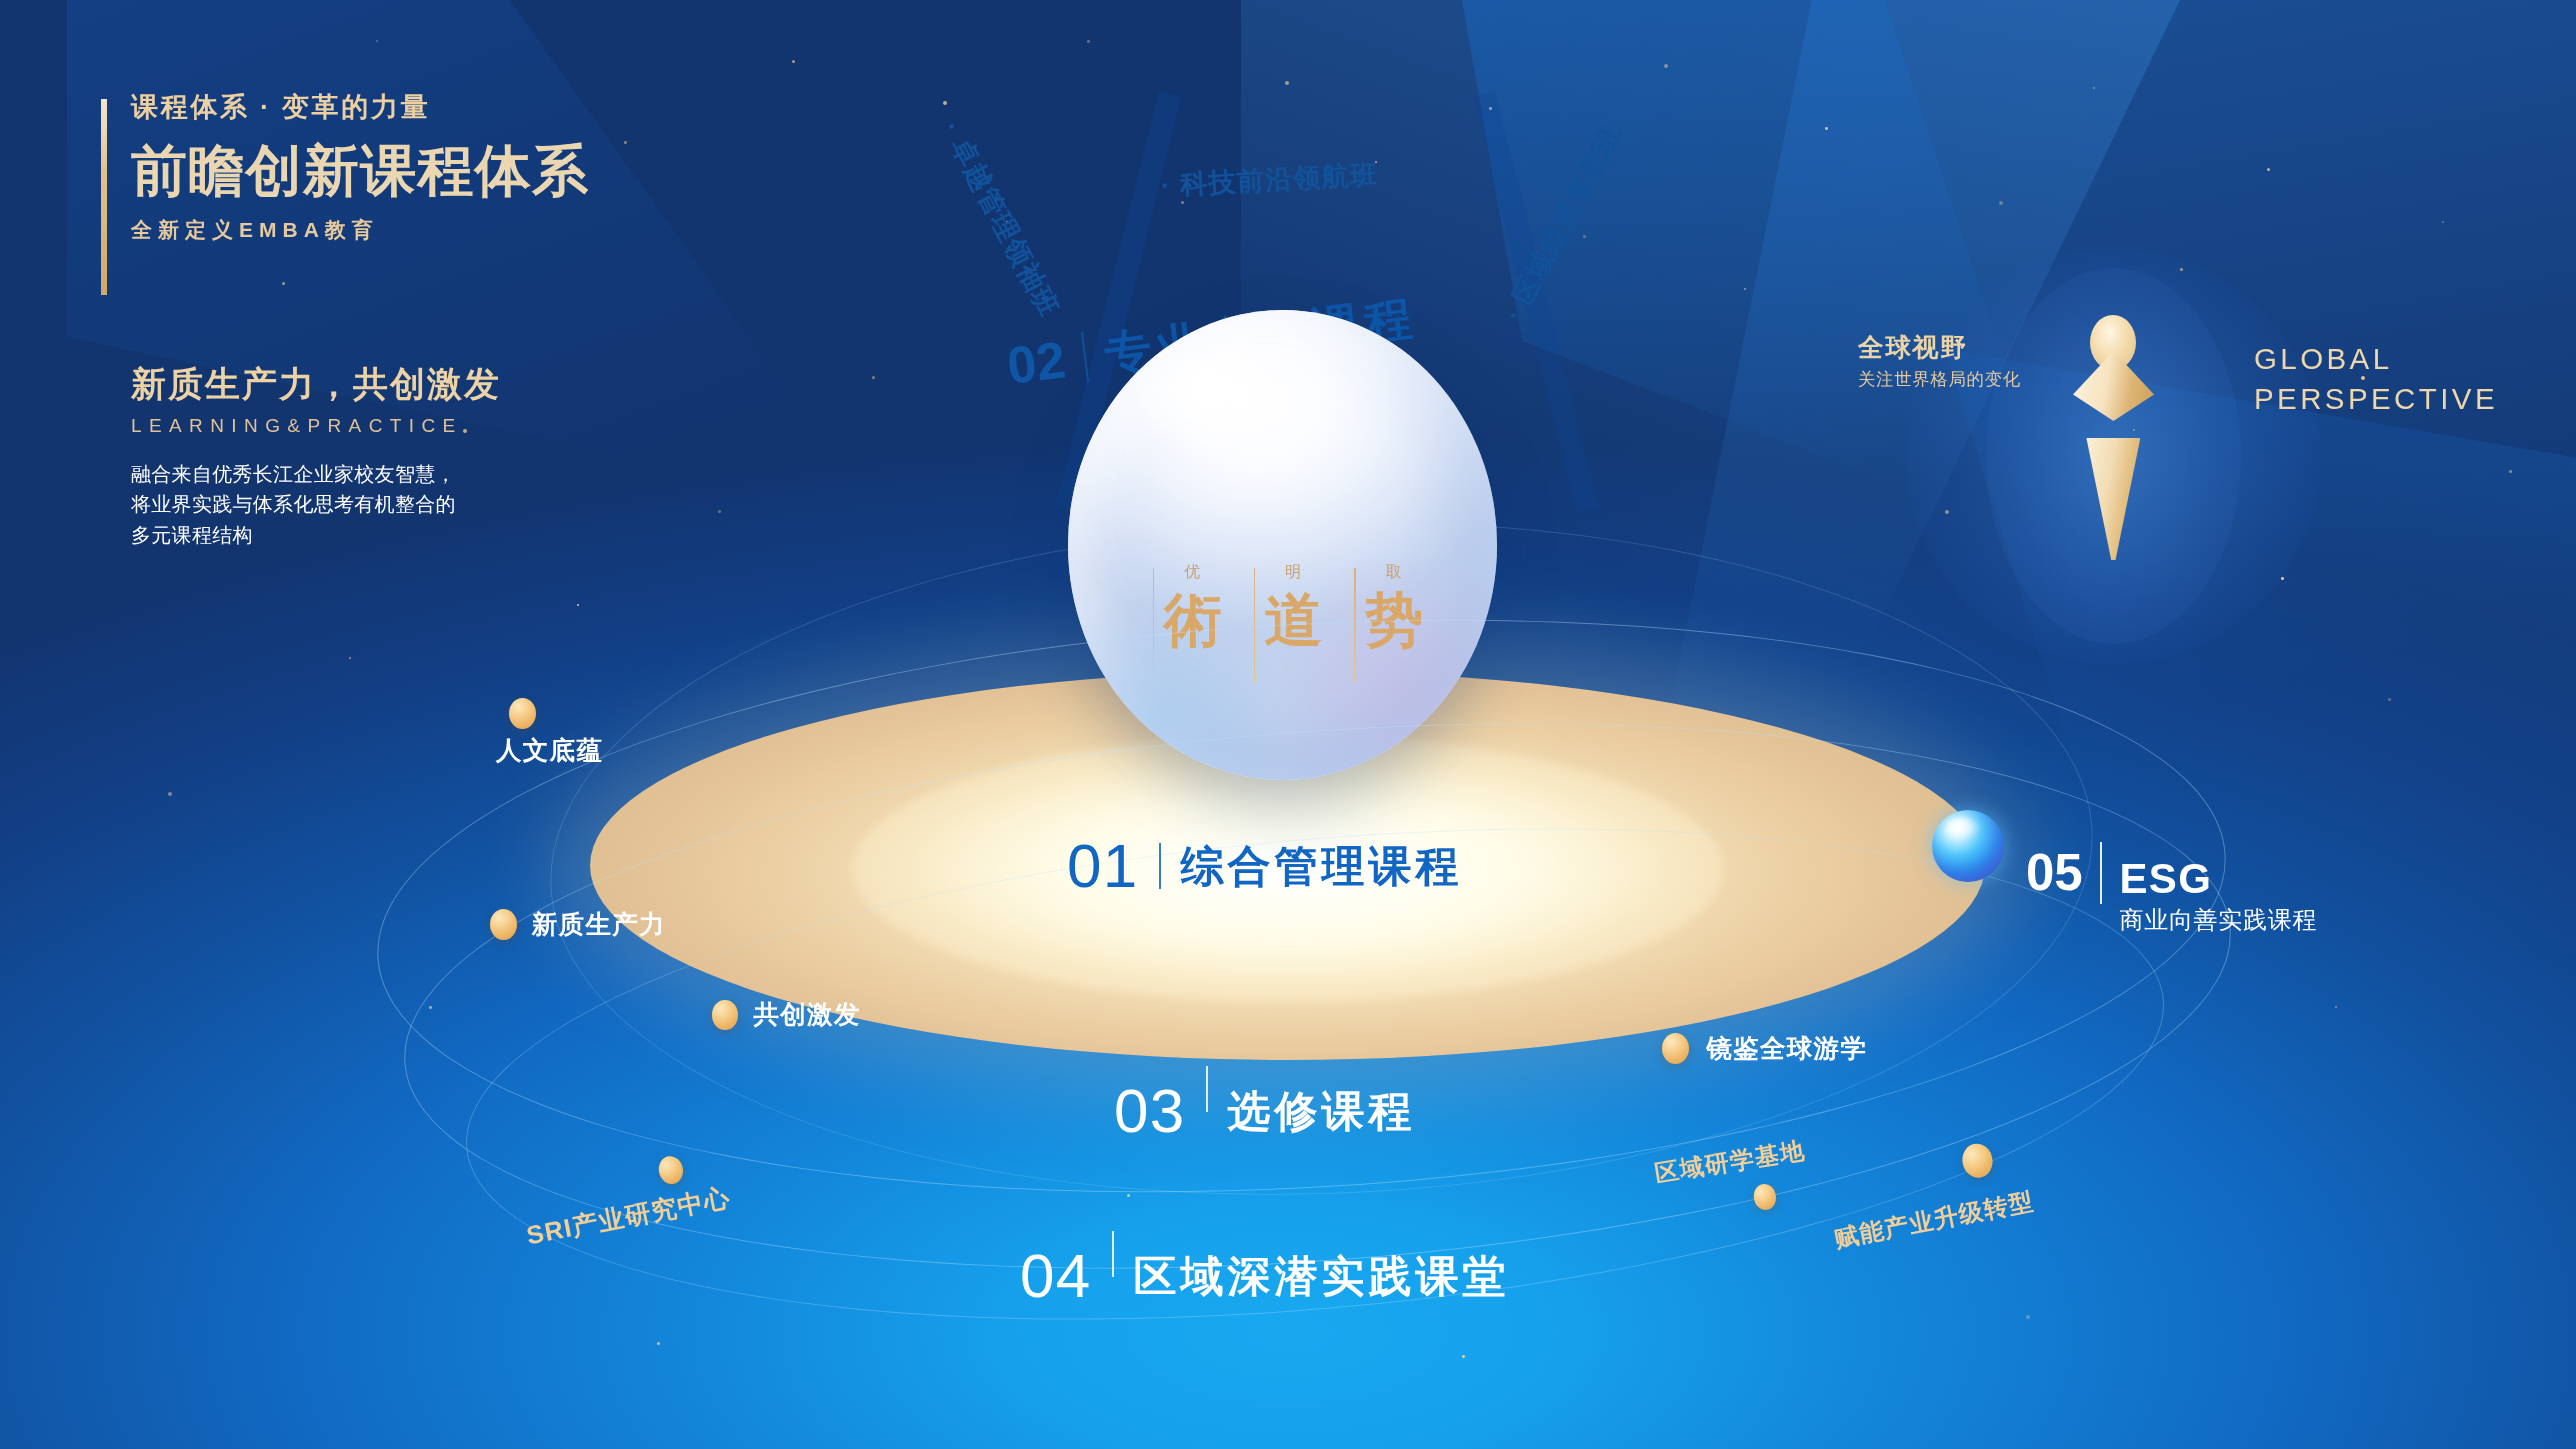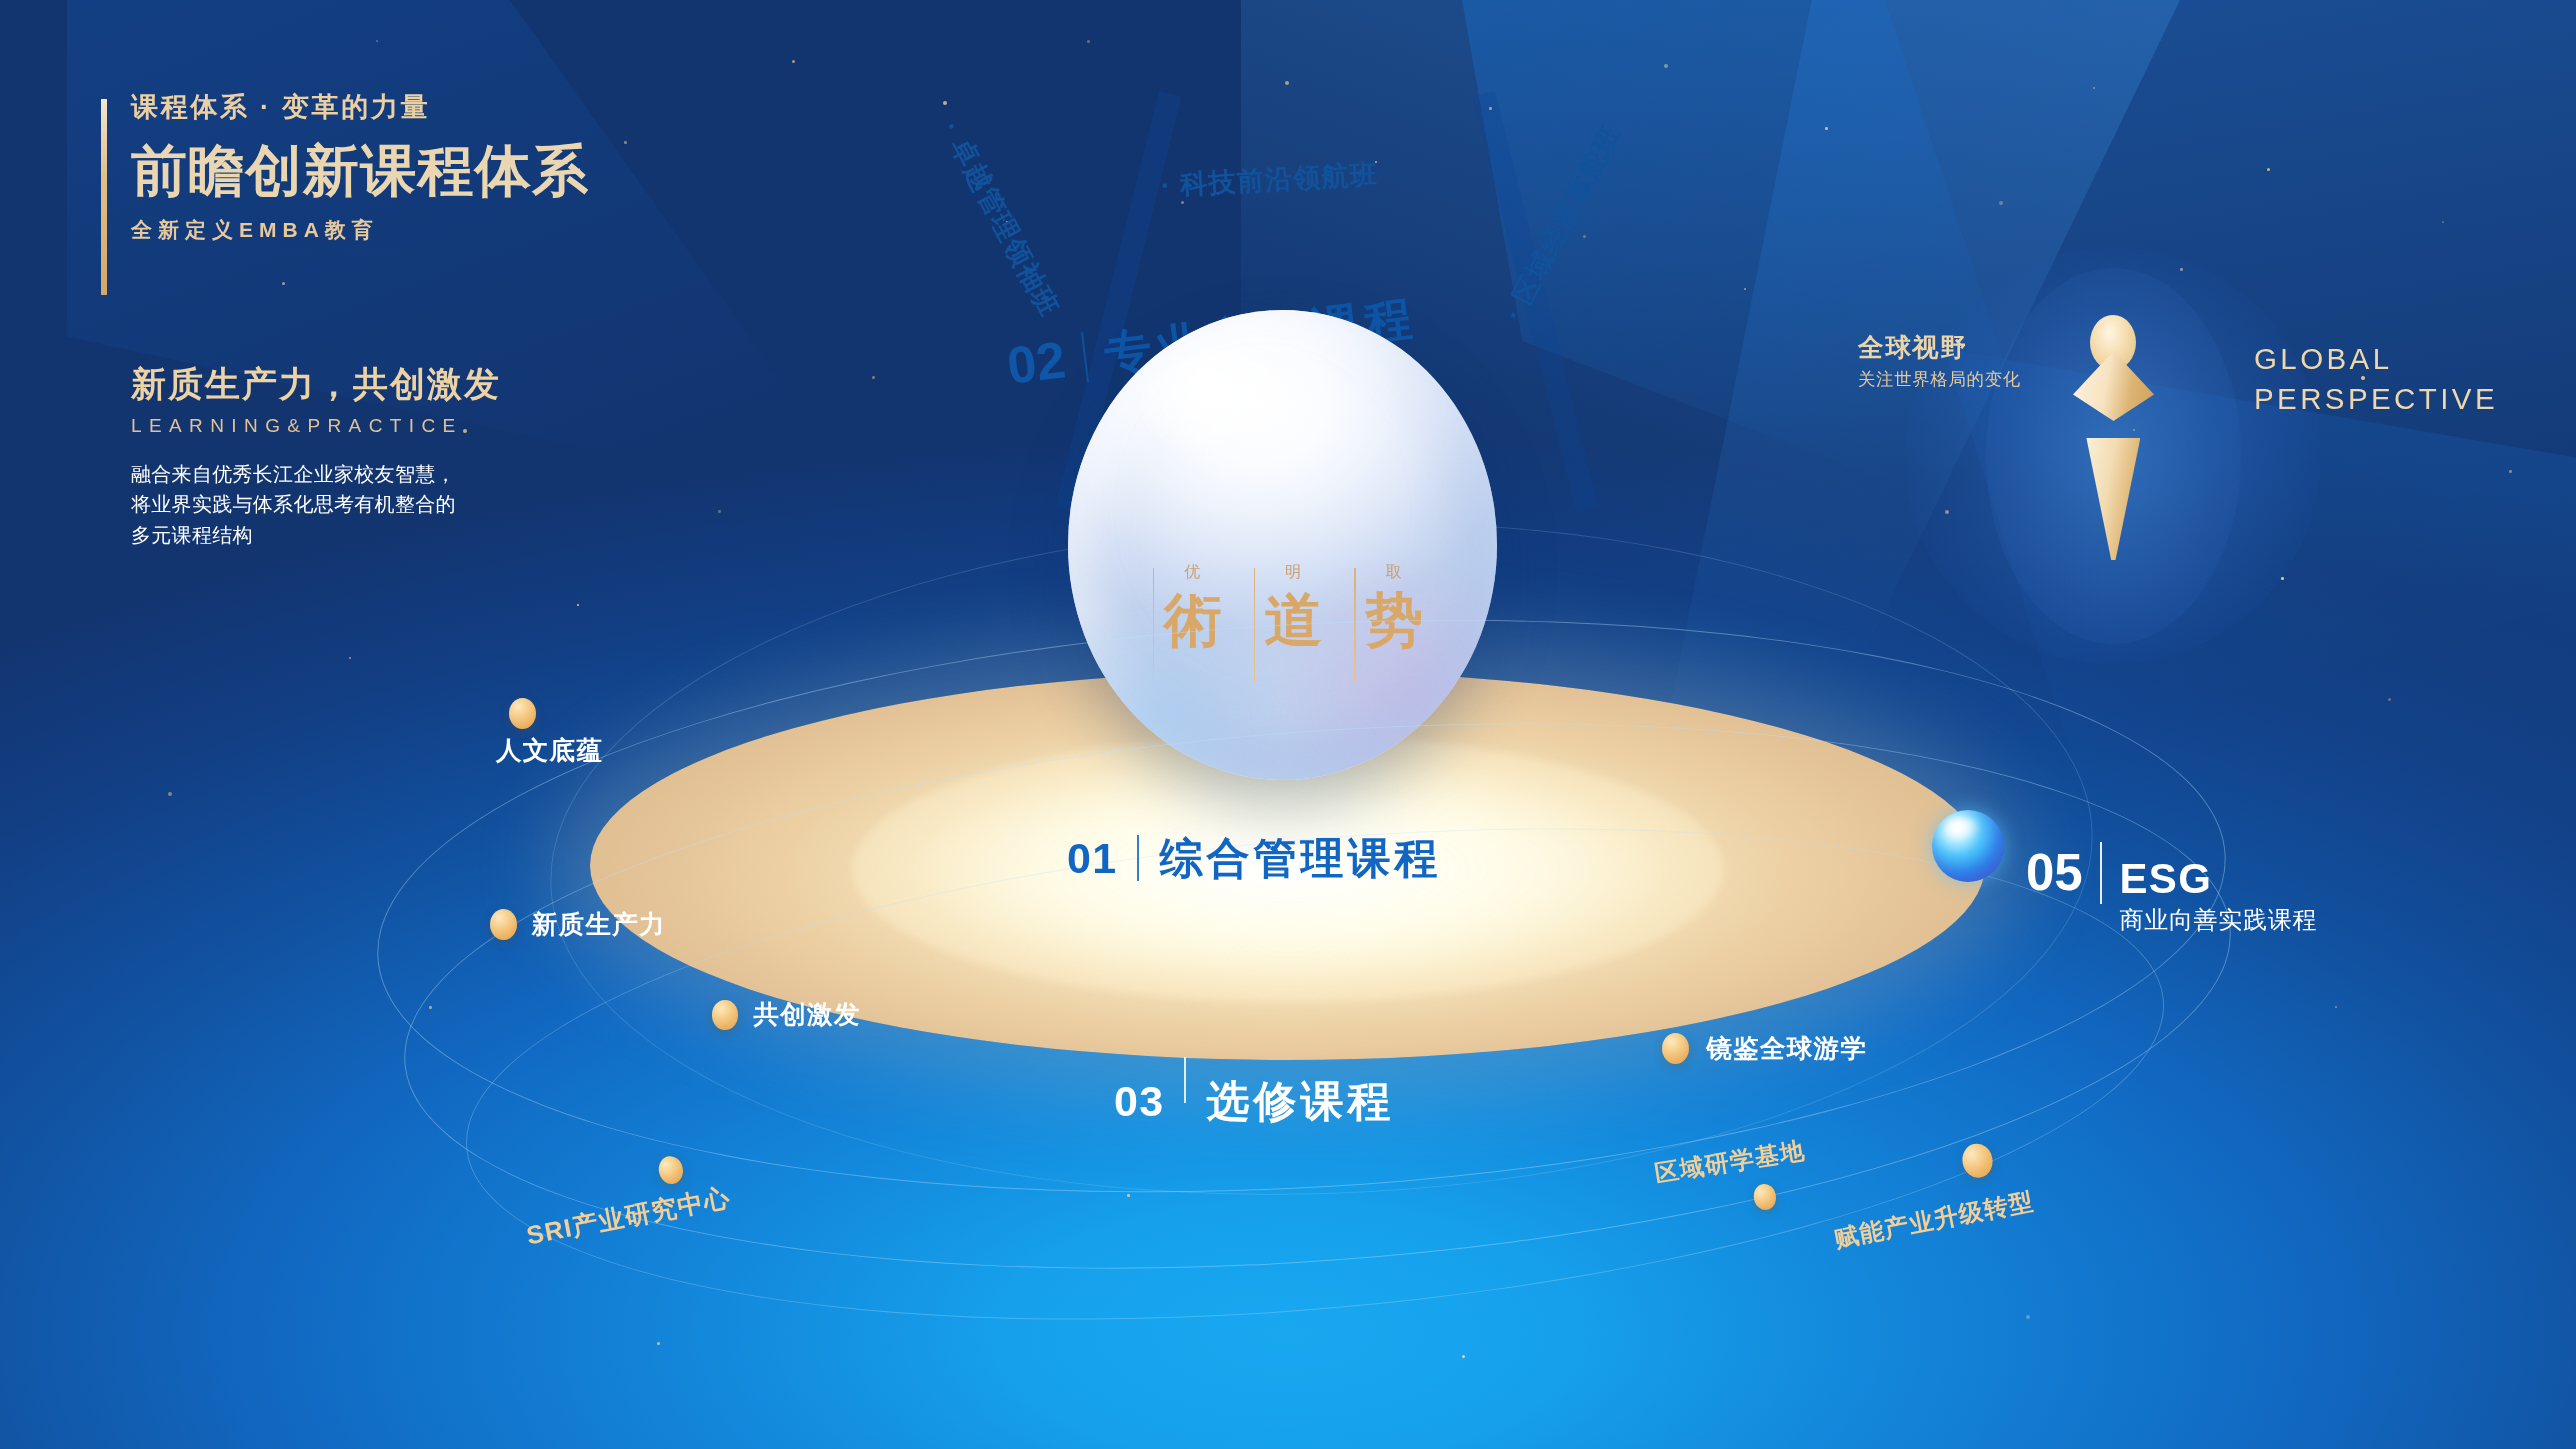--- a/index.html
+++ b/index.html
@@ -96,21 +96,21 @@
   .h1{margin-left:30px;margin-top:21.5px;color:#ead6b0;font-size:56px;font-weight:700;letter-spacing:1.3px;line-height:1;}
   .sub1{margin-left:30px;margin-top:20px;color:#e6c99d;font-size:21px;font-weight:700;letter-spacing:6px;line-height:1;}
 
   #subblock{position:absolute;left:131px;top:366px;width:550px;}
   .h2{color:#ecd2a4;font-size:35px;font-weight:700;letter-spacing:2px;line-height:1;}
   .enline{margin-top:14.8px;color:#e1c295;font-size:19px;letter-spacing:7.4px;line-height:1;}
   .body{margin-top:24px;color:#ffffff;font-size:20px;line-height:1.52;letter-spacing:0.3px;font-weight:400;}
 
   
   .numlabel{position:absolute;display:flex;align-items:center;white-space:nowrap;}
-  .numlabel .num{font-size:43px;font-weight:700;letter-spacing:1.3px;line-height:1;}
+  .numlabel .num{font-size:62px;font-weight:400;letter-spacing:1.3px;line-height:1;}
   .numlabel .div{width:2px;height:46px;margin:0 20px;opacity:.85;}
   .numlabel .txt{font-size:43px;font-weight:700;letter-spacing:4px;line-height:1;}
 
   #lab01{left:1067px;top:835px;}
   #lab01 .num,#lab01 .txt{color:#1166c4;}
   #lab01 .div{background:#1166c4;}
   #lab03{left:1114px;top:1036px;}
   #lab03 .num,#lab03 .txt,#lab04 .num,#lab04 .txt{color:#ffffff;margin-top:44px;}
   #lab03 .div,#lab04 .div{background:#ffffff;}
   #lab04{left:1020px;top:1201px;}
@@ -296,20 +296,25 @@
     <span class="div"></span>
     <span class="txt">综合管理课程</span>
   </div>
 
   <div class="numlabel" id="lab03">
     <span class="num">03</span>
     <span class="div"></span>
     <span class="txt">选修课程</span>
   </div>
 
+  <div class="numlabel" id="lab04">
+    <span class="num">04</span>
+    <span class="div"></span>
+    <span class="txt">区域深潜实践课堂</span>
+  </div>
 
   <div id="esgBubble"></div>
   <div id="esgBubbleHi"></div>
 
   <div id="lab05">
     <span class="num">05</span>
     <span class="div"></span>
     <span class="stack">
       <span class="esg">ESG</span>
       <span class="esgsub">商业向善实践课程</span>

